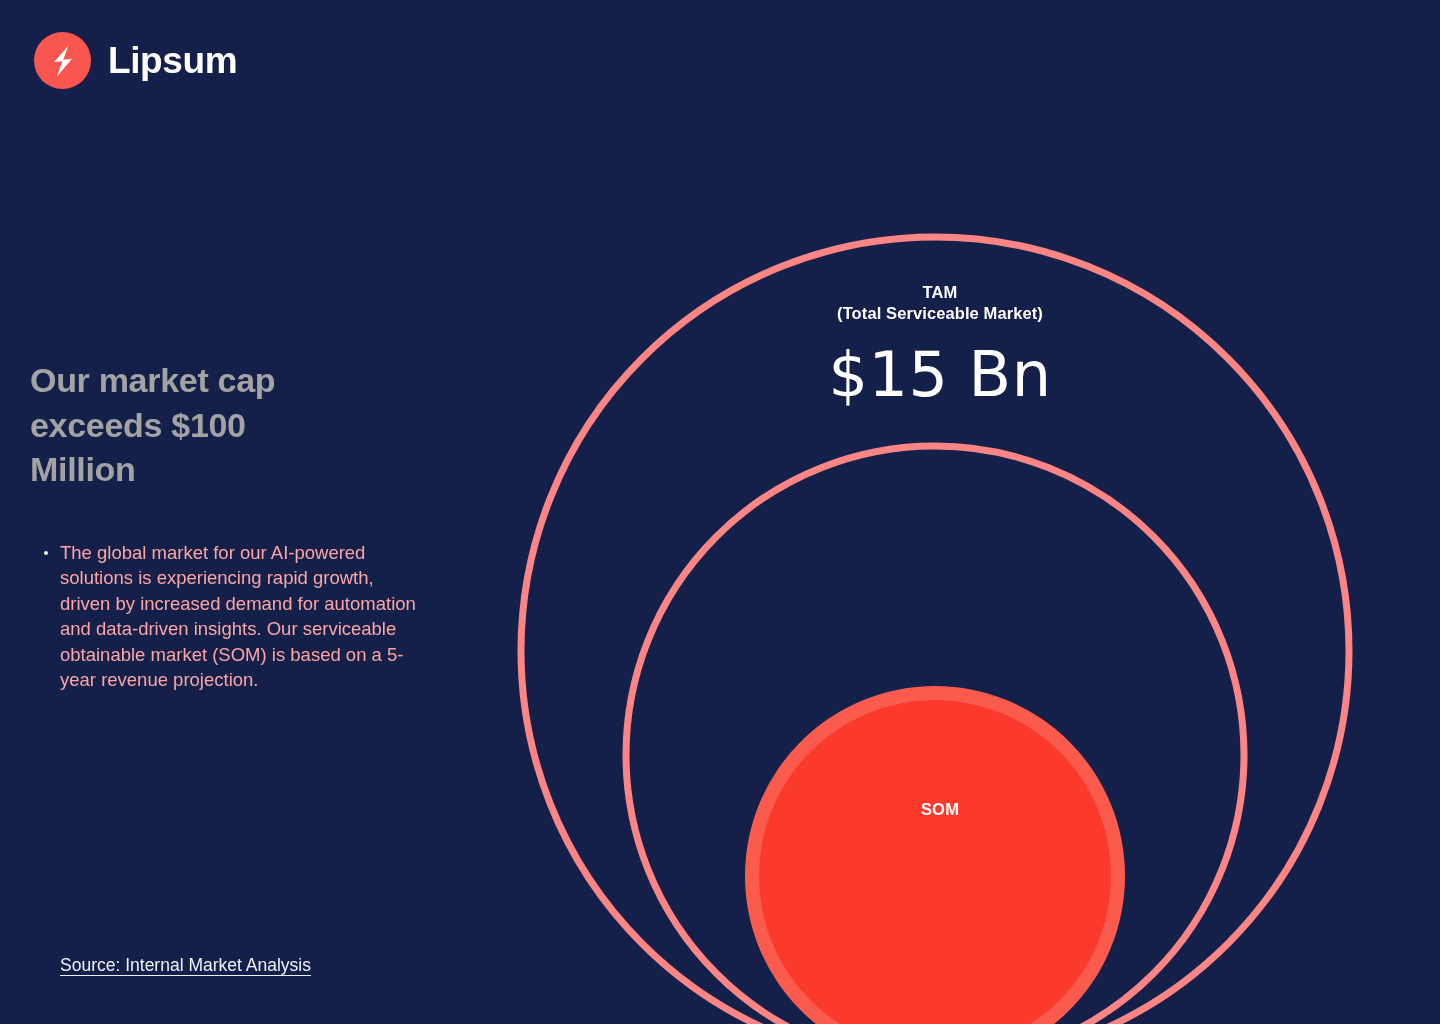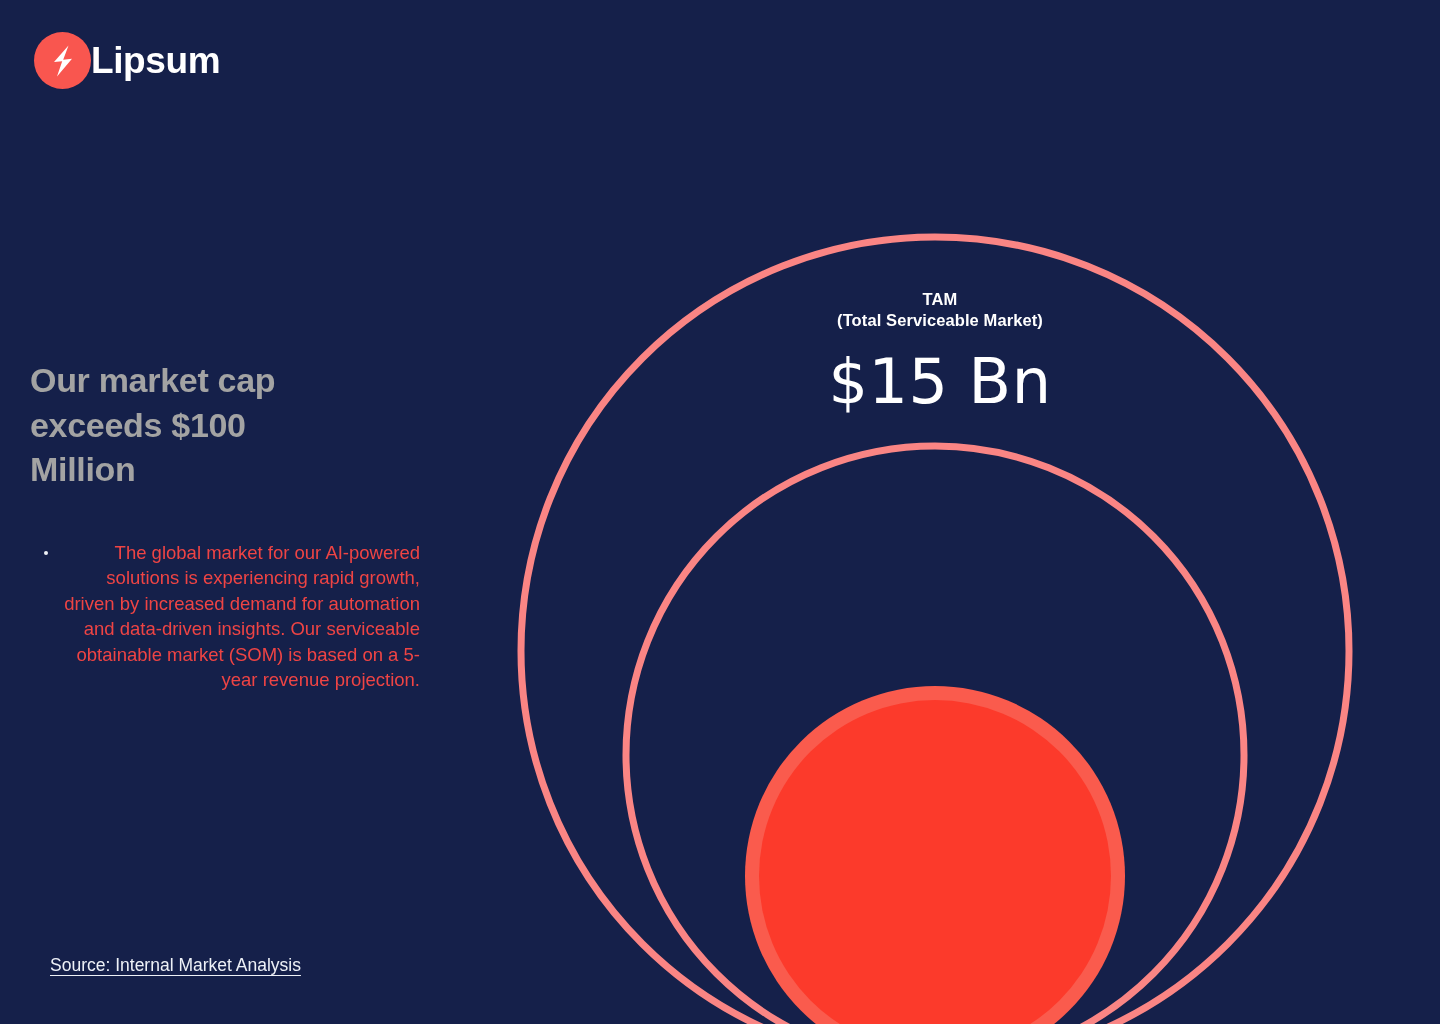--- a/index.html
+++ b/index.html
@@ -16,20 +16,21 @@
     position: relative;
   }
 
   
   .brand {
     position: absolute;
     left: 34px;
     top: 32px;
     display: flex;
     align-items: center;
+    gap: 17px;
   }
   .brand-mark {
     width: 57px;
     height: 57px;
     border-radius: 50%;
     background: #f9564f;
     display: flex;
     align-items: center;
     justify-content: center;
     flex: 0 0 auto;
@@ -58,39 +59,38 @@
     letter-spacing: -0.3px;
     width: 330px;
   }
   .bullet-list {
     margin-top: 48px;
     list-style: none;
   }
   .bullet-item {
     position: relative;
     padding-left: 30px;
-    color: #ef4444;
+    color: #fca5a5;
     font-size: 18.5px;
     line-height: 1.38;
-    text-align: right;
   }
   .bullet-item::before {
     content: "";
     position: absolute;
     left: 14px;
     top: 11px;
     width: 4px;
     height: 4px;
     border-radius: 50%;
     background: #eef1f7;
   }
 
   .source-note {
     position: absolute;
-    left: 50px;
+    left: 60px;
     top: 955px;
     color: #eef1f7;
     font-size: 17.5px;
     text-underline-offset: 4px;
     white-space: nowrap;
   }
 
   
   .diagram {
     position: absolute;
@@ -130,21 +130,21 @@
     font-weight: 400;
     letter-spacing: 0.5px;
     line-height: 1.05;
     margin-top: 18px;
     font-family: "DejaVu Sans", sans-serif;
   }
 
   
   .label-tam {
     left: 315px;
-    top: 289px;
+    top: 282px;
     width: 370px;
   }
   
   .label-sam {
     left: 330px;
     top: 511px;
     width: 340px;
   }
   .label-sam .ring-value { margin-top: 14px; }
   
@@ -189,15 +189,16 @@
   </svg>
 
   <div class="ring-label label-tam">
     <div class="ring-abbr">TAM</div>
     <div class="ring-full">(Total Serviceable Market)</div>
     <div class="ring-value">$15 Bn</div>
   </div>
 
 
   <div class="ring-label label-som">
+    <div class="ring-abbr">SOM</div>
   </div>
 
 </div>
 
 </body></html>

